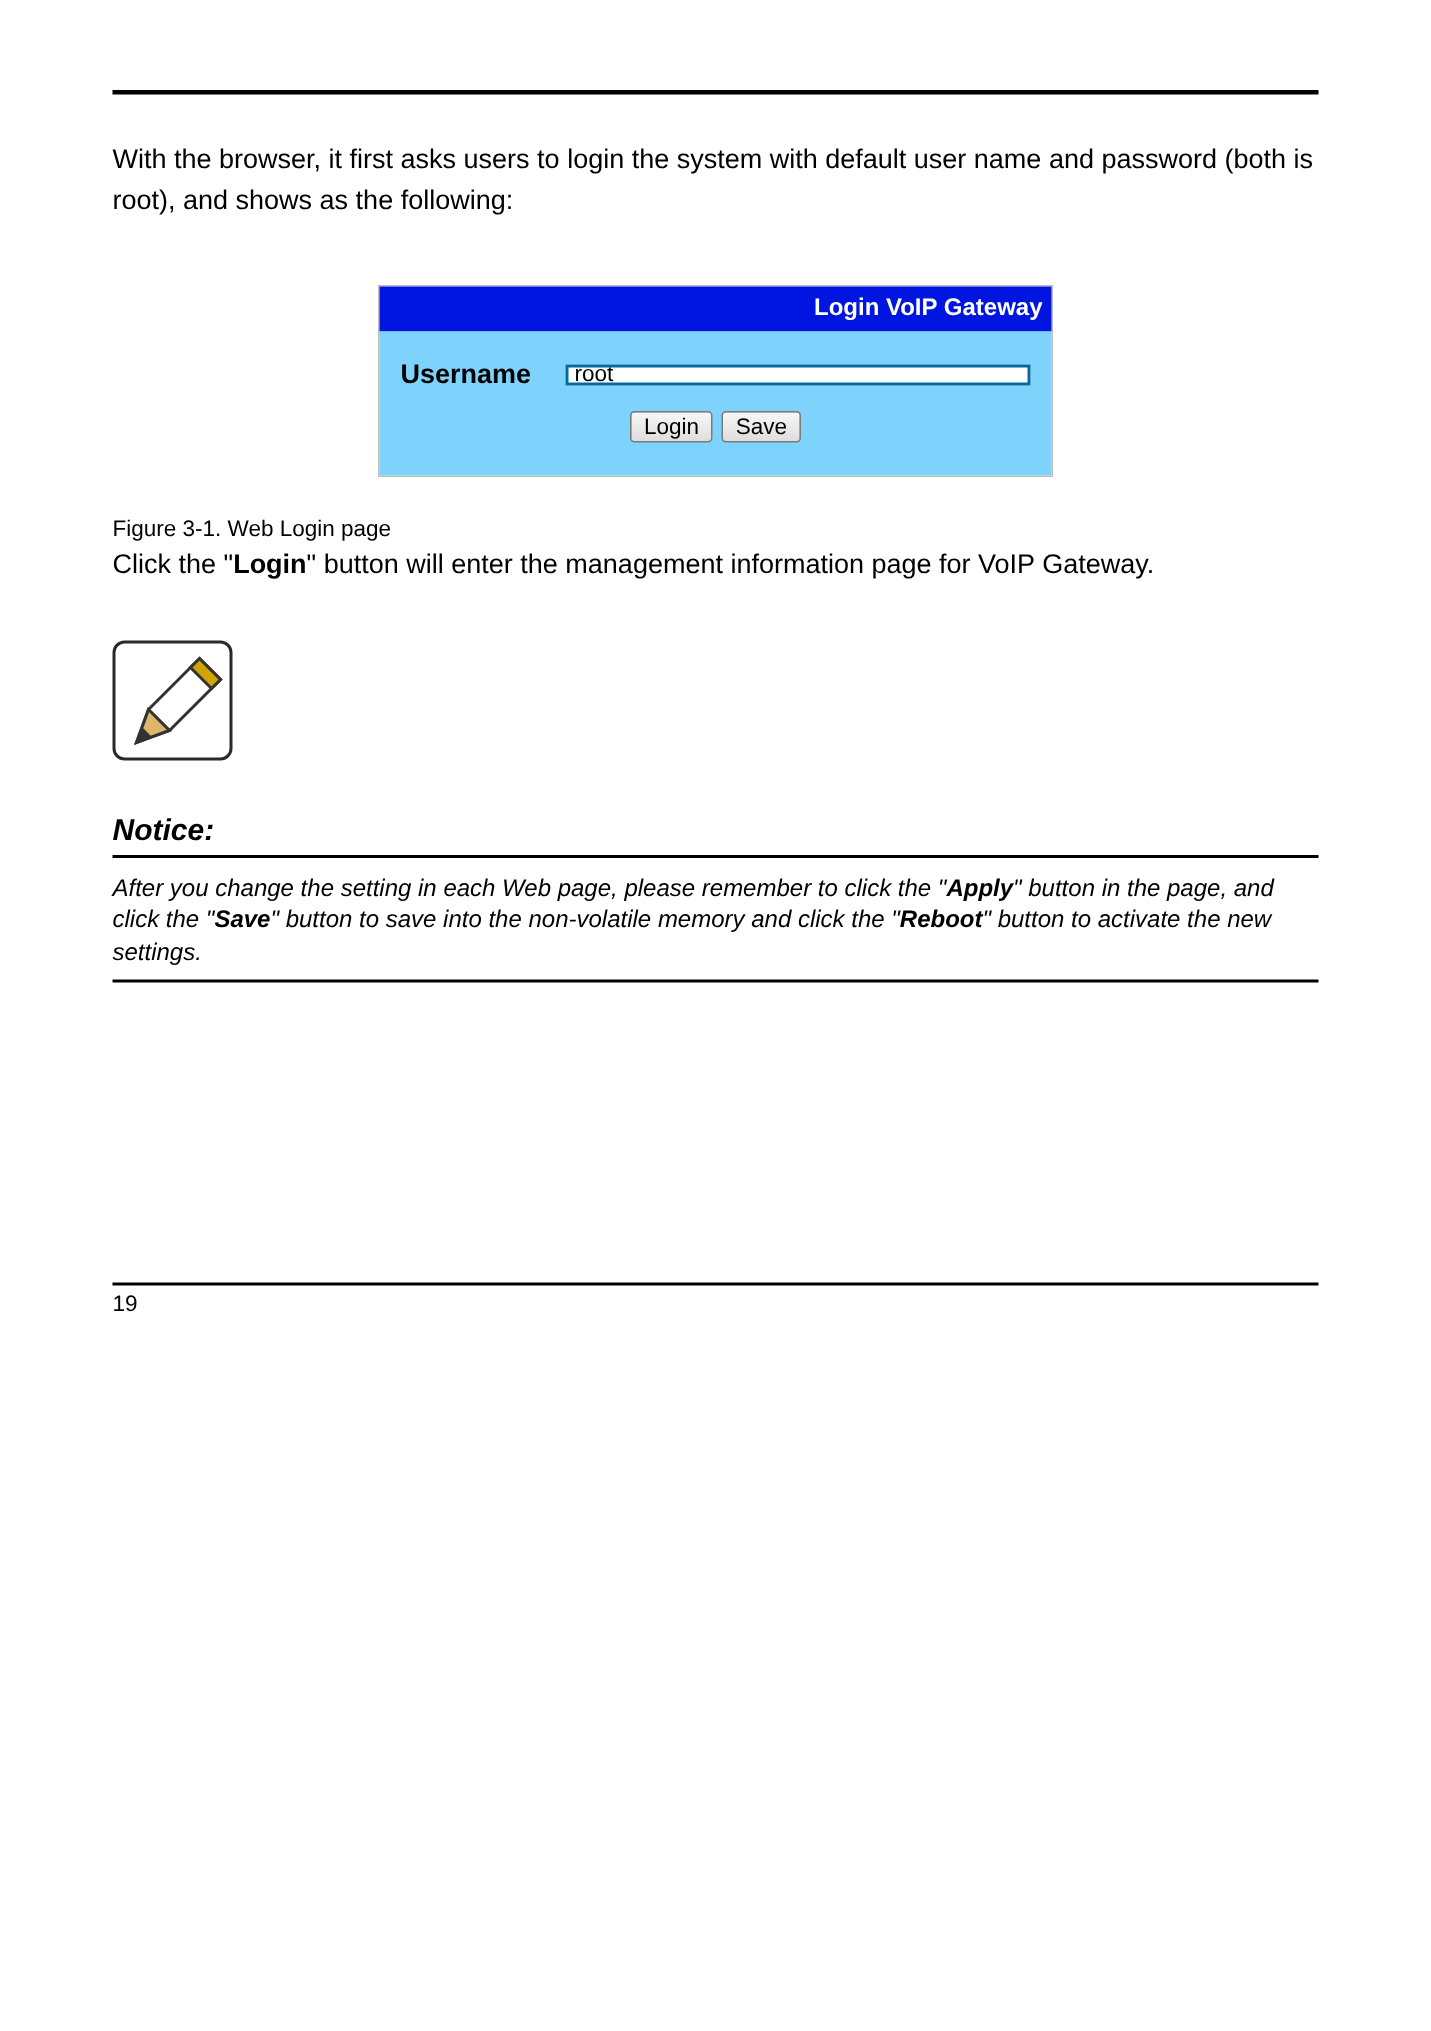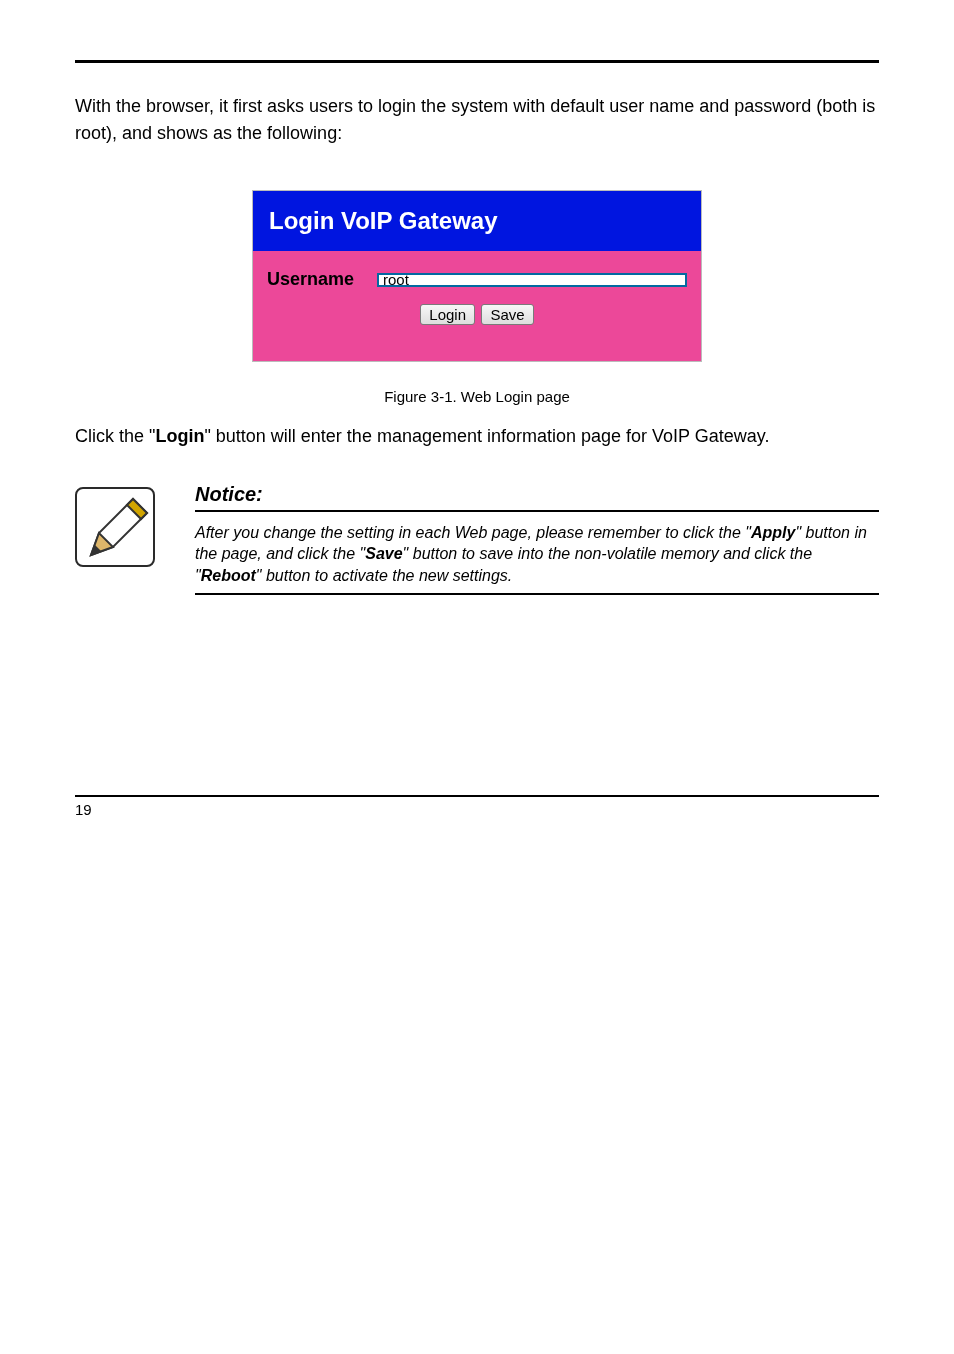--- a/index.html
+++ b/index.html
@@ -32,28 +32,28 @@
   }
   .login-box {
     width: 450px;
     margin: 18px auto 18px auto;
     border: 1px solid #bbb;
   }
   .login-header {
     background: #0015e0;
     color: #fff;
     font-weight: bold;
-    font-size: 24px;
-    text-align: left;
-    padding: 16px;
+    font-size: 16px;
+    text-align: right;
+    padding: 6px;
     font-family: Arial, sans-serif;
   }
   .login-body {
-    background: #ec4899;
-    padding: 18px 14px 22px 14px;
+    background: #7dd3fc;
+    padding: 18px 14px 8px 14px;
   }
   .login-row {
     display: flex;
     align-items: center;
     margin-bottom: 14px;
   }
   .login-label {
     flex: 0 0 110px;
     font-weight: bold;
     font-size: 18px;
@@ -86,33 +86,33 @@
     font-size: 17px;
     margin-top: 14px;
   }
   .remember-row input[type="checkbox"] {
     width: 15px;
     height: 15px;
     vertical-align: middle;
     margin-right: 4px;
   }
   .caption {
-    text-align: center;
-    font-size: 15px;
-    margin: 26px 0 18px 0;
+    font-size: 15px;
+    margin: 26px 0 2px 0;
   }
   .para {
     font-size: 18px;
     line-height: 1.55;
     margin: 0 0 26px 0;
   }
   .bold { font-weight: bold; }
   .note-block {
     display: flex;
     margin-top: 30px;
+    flex-direction: column;
   }
   .note-icon-cell {
     flex: 0 0 120px;
     padding-top: 6px;
   }
   .note-icon {
     width: 80px;
     height: 80px;
     border: 2px solid #2a2a2a;
     border-radius: 8px;

